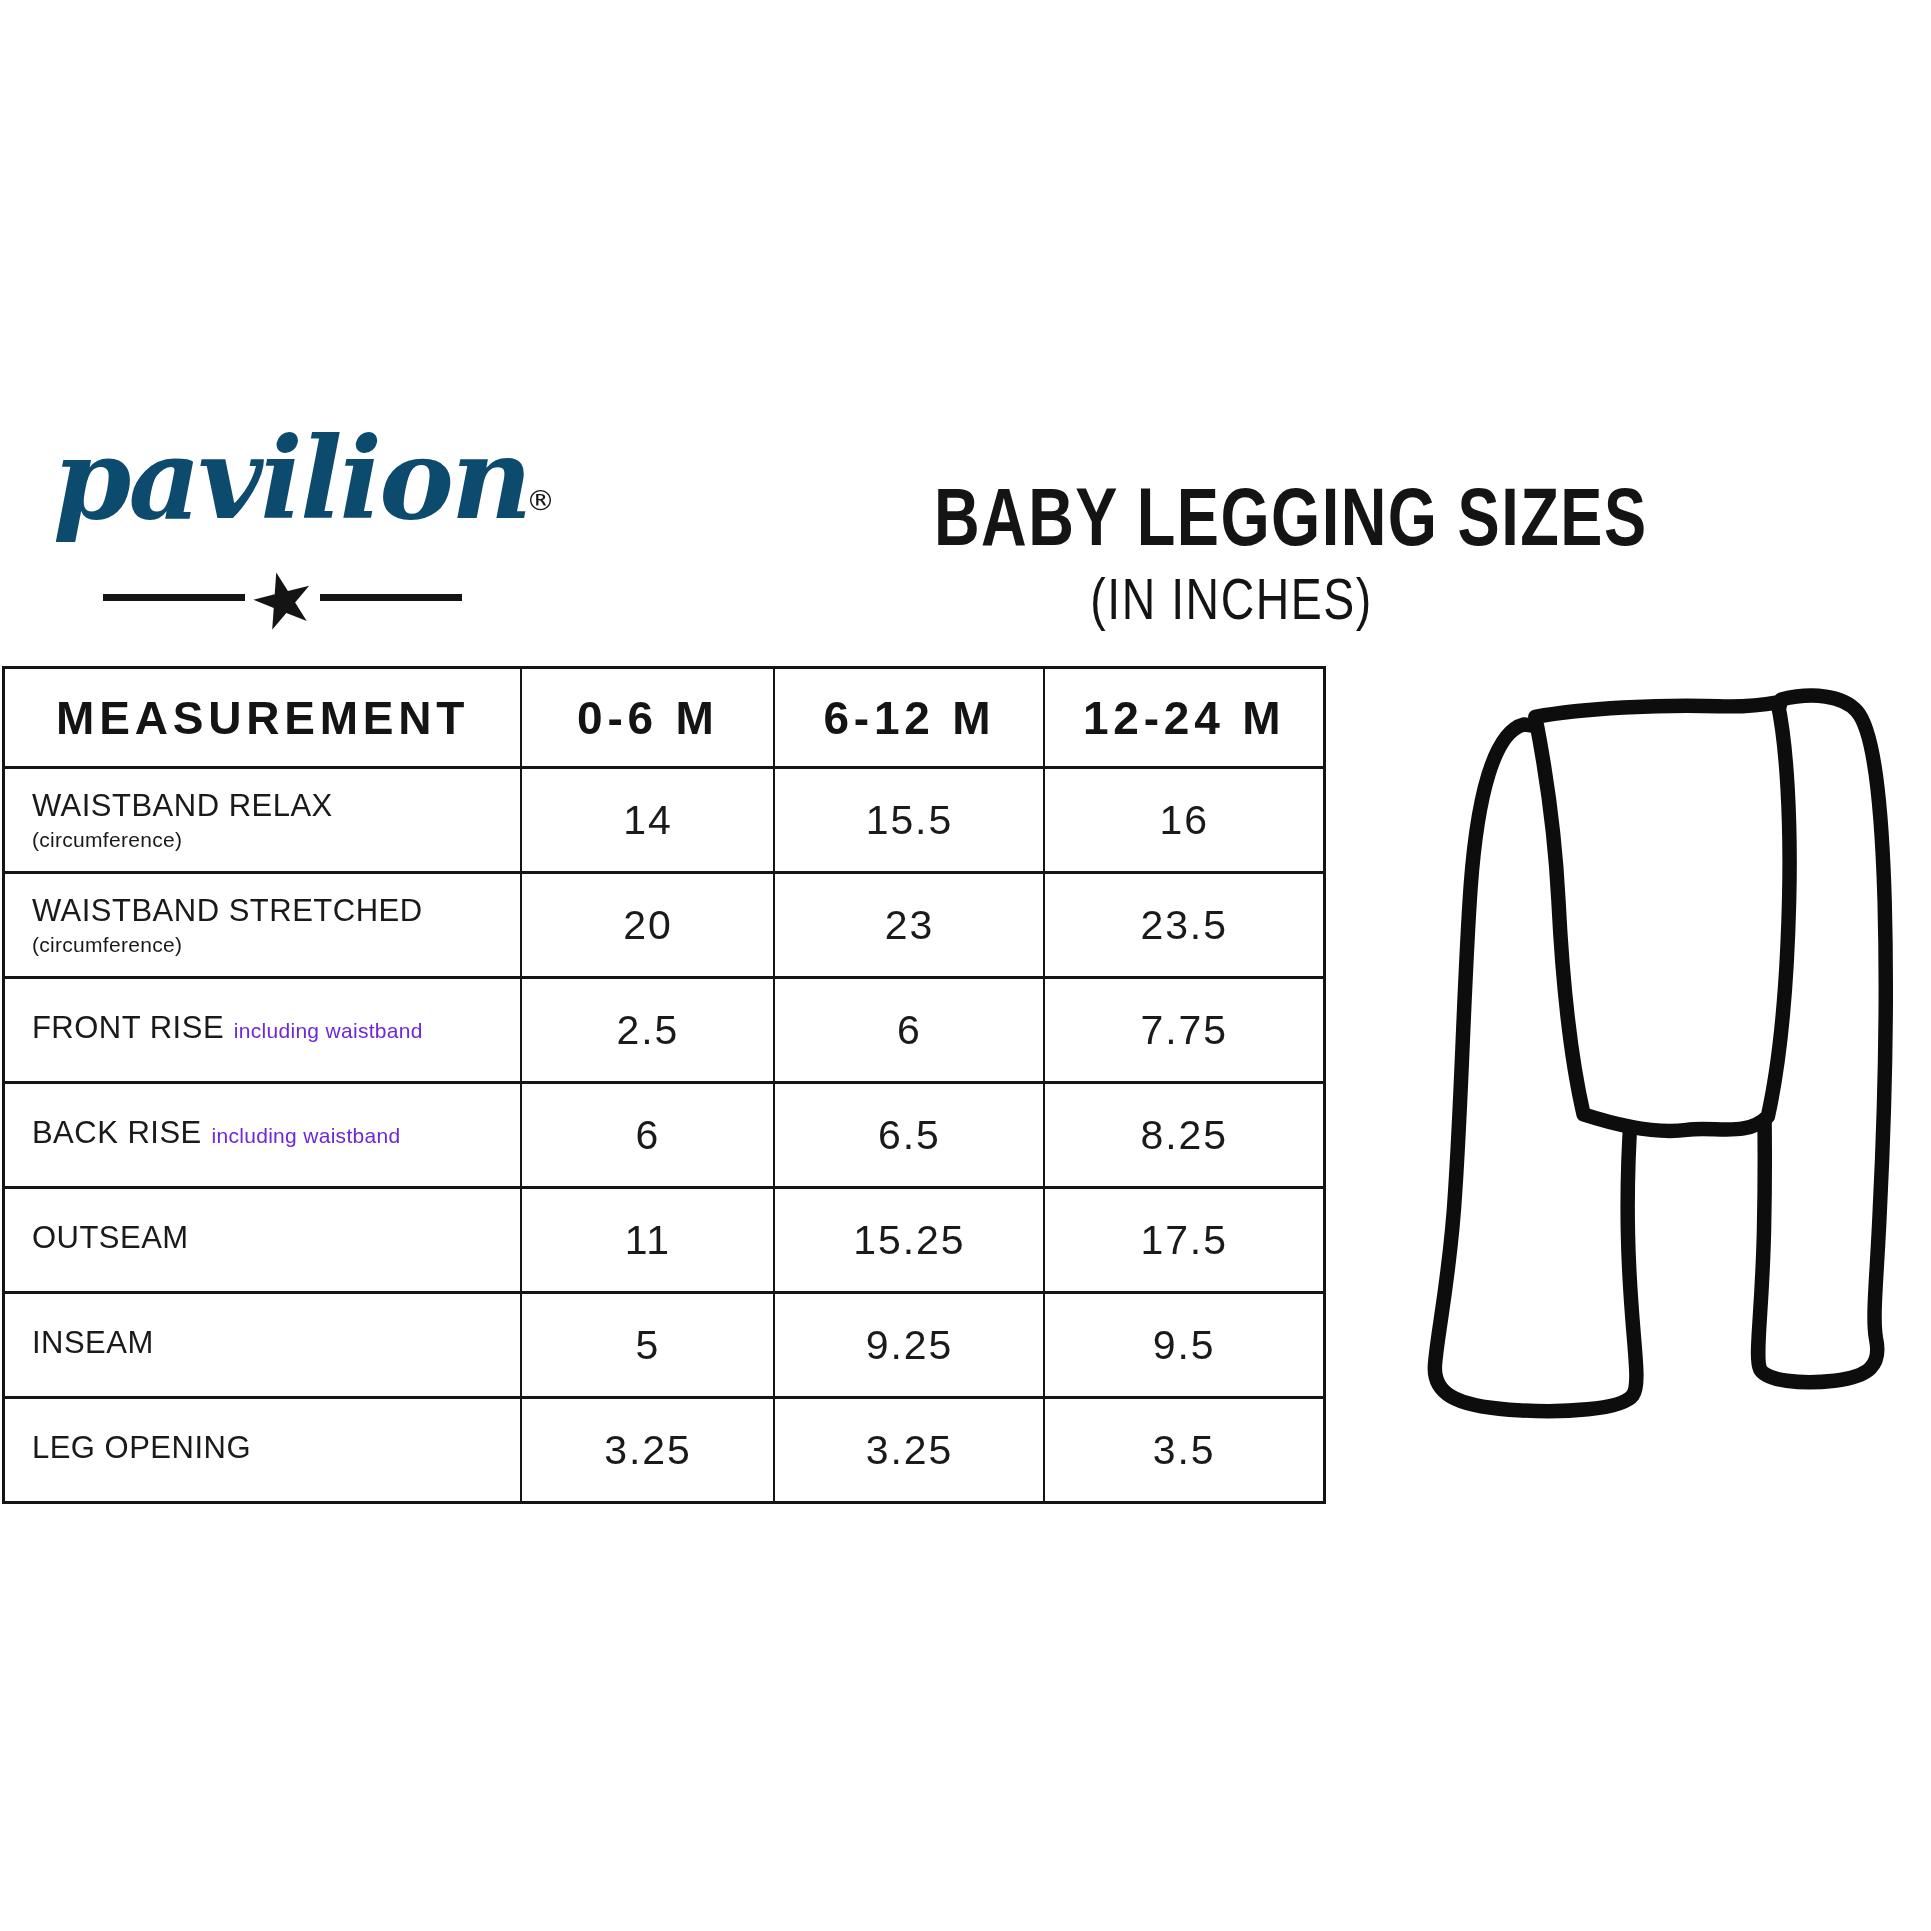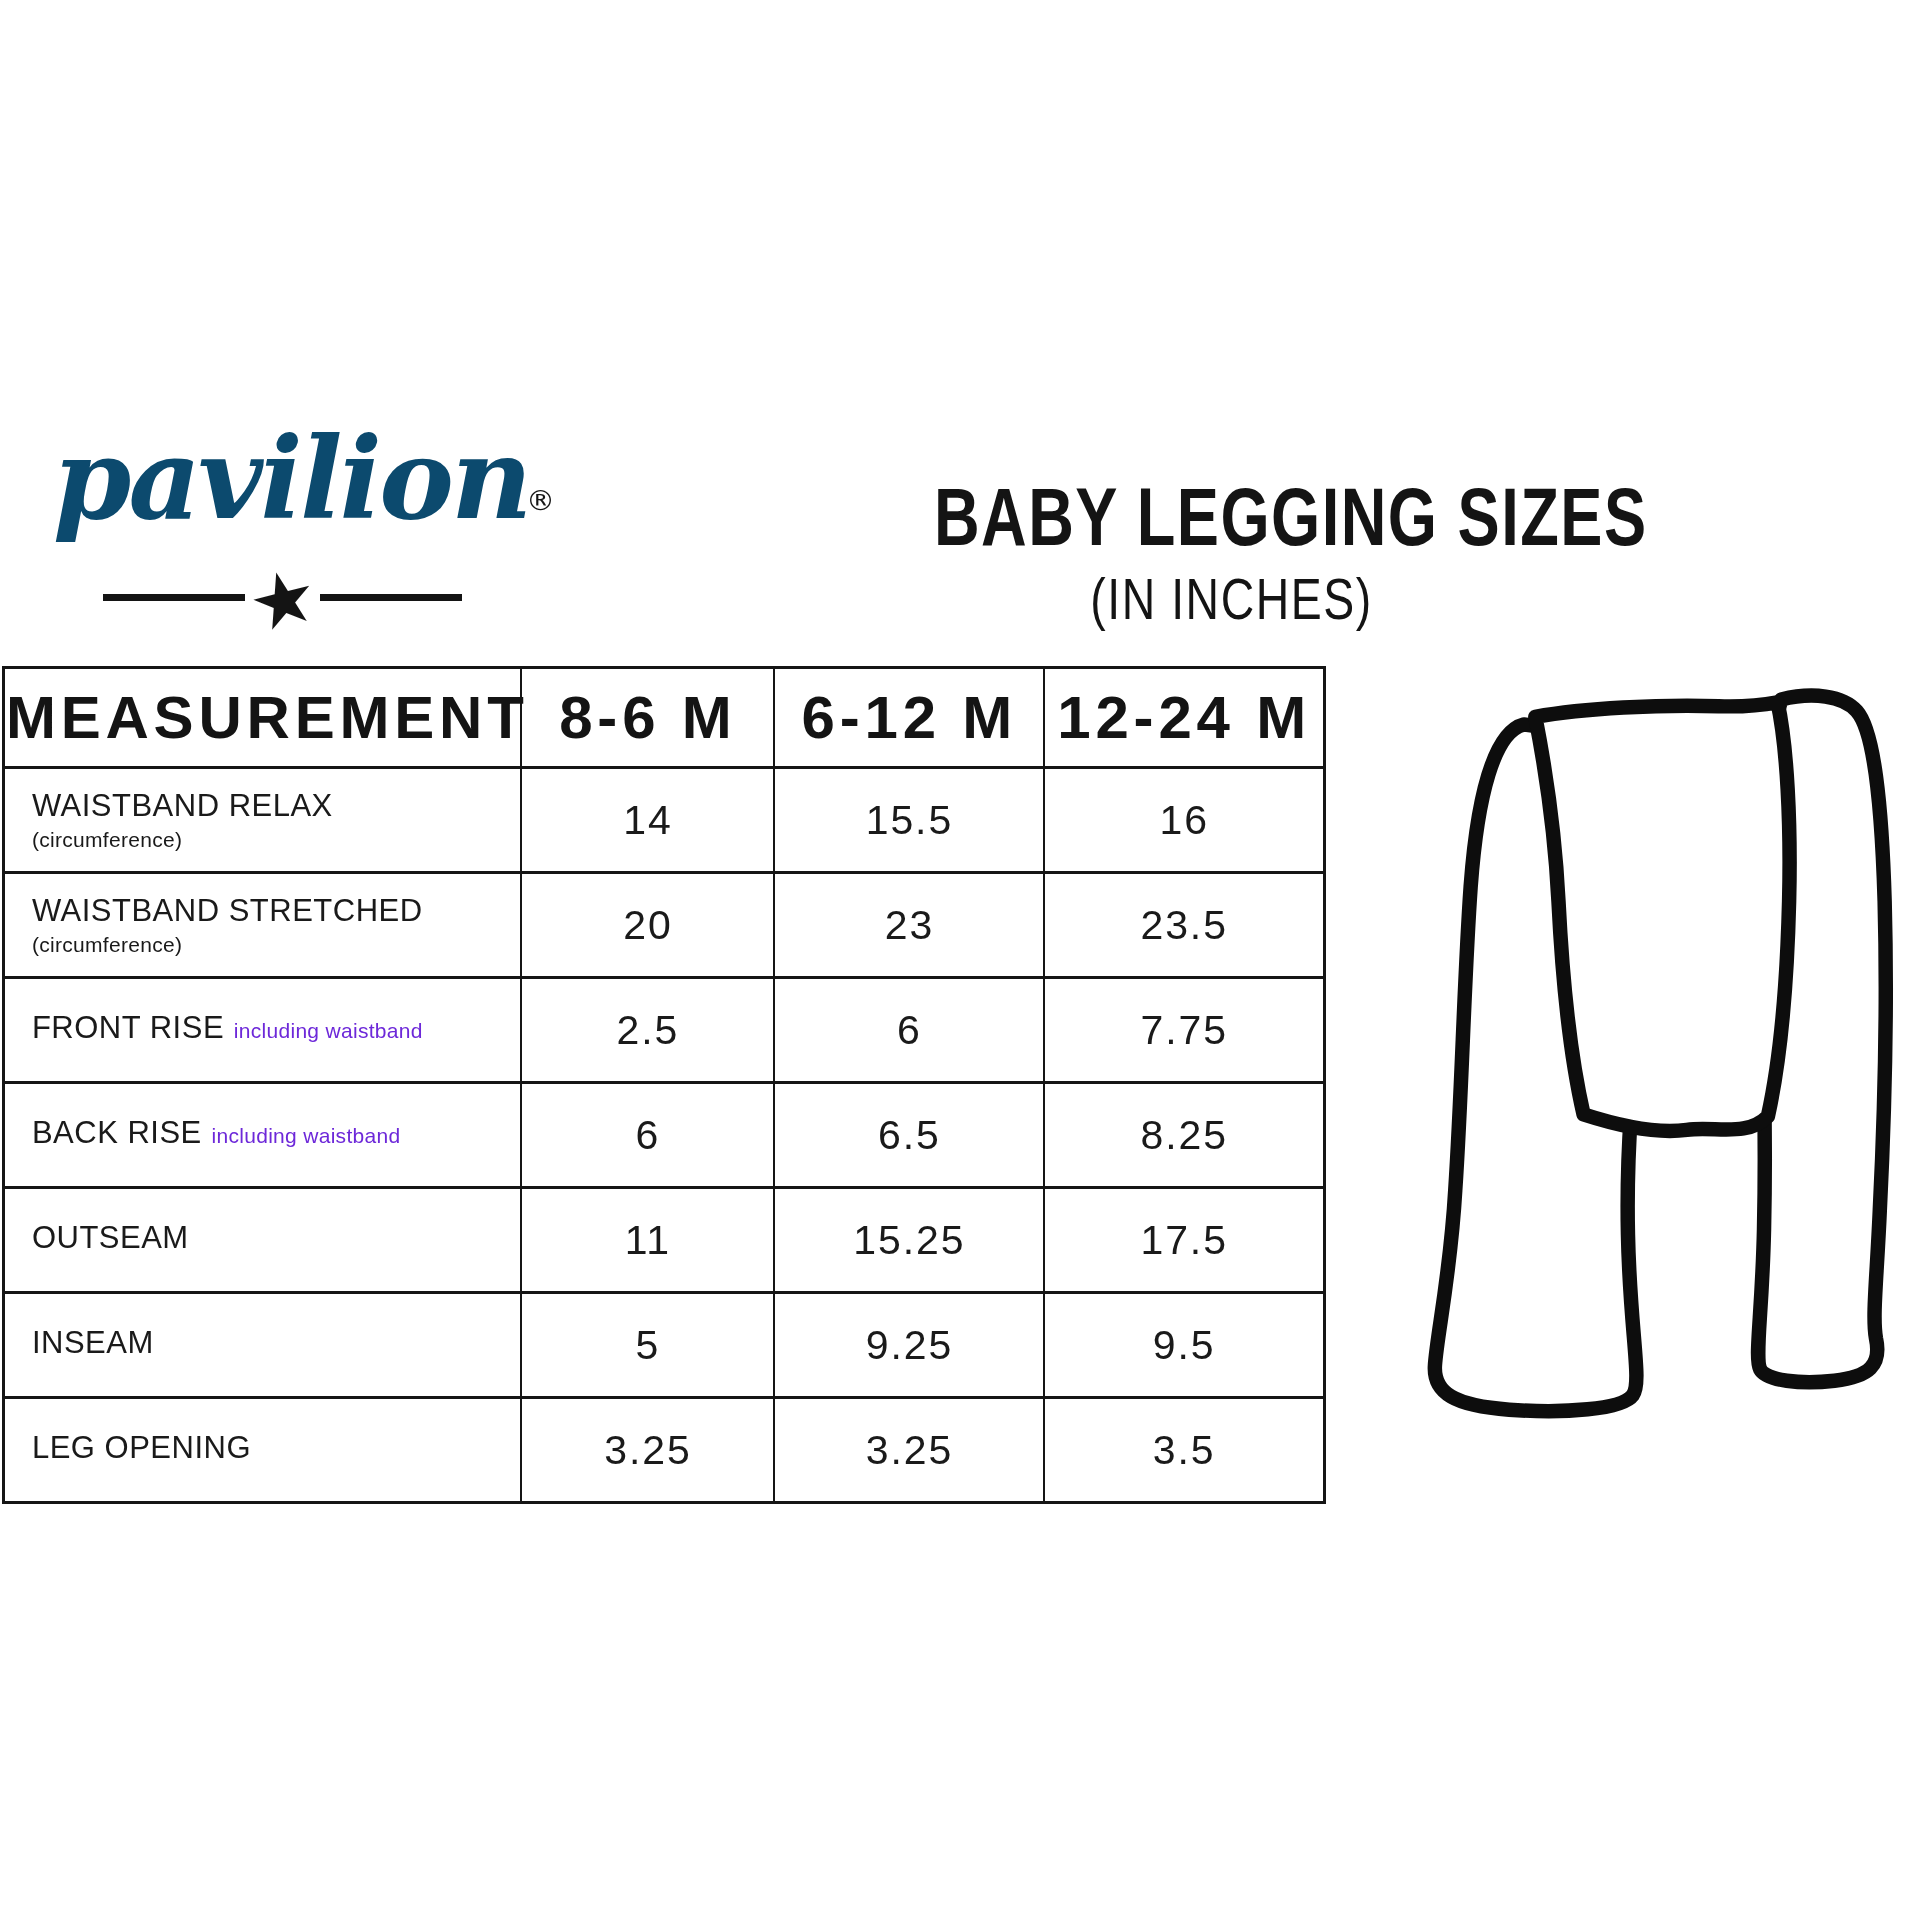--- a/index.html
+++ b/index.html
@@ -52,21 +52,21 @@
   .size-chart col.c2{width:270px;}
   .size-chart col.c3{width:280px;}
   .size-chart tr.hdr{height:100px;}
   .size-chart tr.row{height:105px;}
   .size-chart th,.size-chart td{
     border-left:2.9px solid #151515;border-right:2.9px solid #151515;
     border-top:3.9px solid #151515;border-bottom:3.9px solid #151515;
     vertical-align:middle;background:#fff;
   }
   .size-chart th{
-    font-size:60px;font-weight:bold;letter-spacing:4.8px;text-align:center;
+    font-size:46px;font-weight:bold;letter-spacing:4.8px;text-align:center;
     color:#141414;white-space:nowrap;
   }
   .size-chart td.label-cell{padding-left:27px;text-align:left;margin-left:48px;}
   .label-caps{font-size:31px;letter-spacing:0.5px;color:#1a1a1a;}
   .label-rest{font-size:21px;letter-spacing:0.3px;margin-left:9.7px;color:#6d28d9;}
   .label-sub{font-size:21px;letter-spacing:0.3px;margin-top:3.9px;color:#1a1a1a;}
   .size-chart td.value-cell{
     font-size:41px;letter-spacing:1.9px;text-align:center;color:#1a1a1a;
   }
 
@@ -94,21 +94,21 @@
 <table class="size-chart">
   <colgroup>
       <col class="c0">
       <col class="c1">
       <col class="c2">
       <col class="c3">
     </colgroup>
   <tbody>
       <tr class="hdr">
     <th>MEASUREMENT</th>
-    <th>8-6 M</th>
+    <th>0-6 M</th>
     <th>6-12 M</th>
     <th>12-24 M</th>
   </tr>
 
   <tr class="row">
     <td class="label-cell">
       <div><span class="label-caps">WAISTBAND RELAX</span><span class="label-rest"></span></div>
       <div class="label-sub">(circumference)</div>
     </td>
     <td class="value-cell">14</td>

